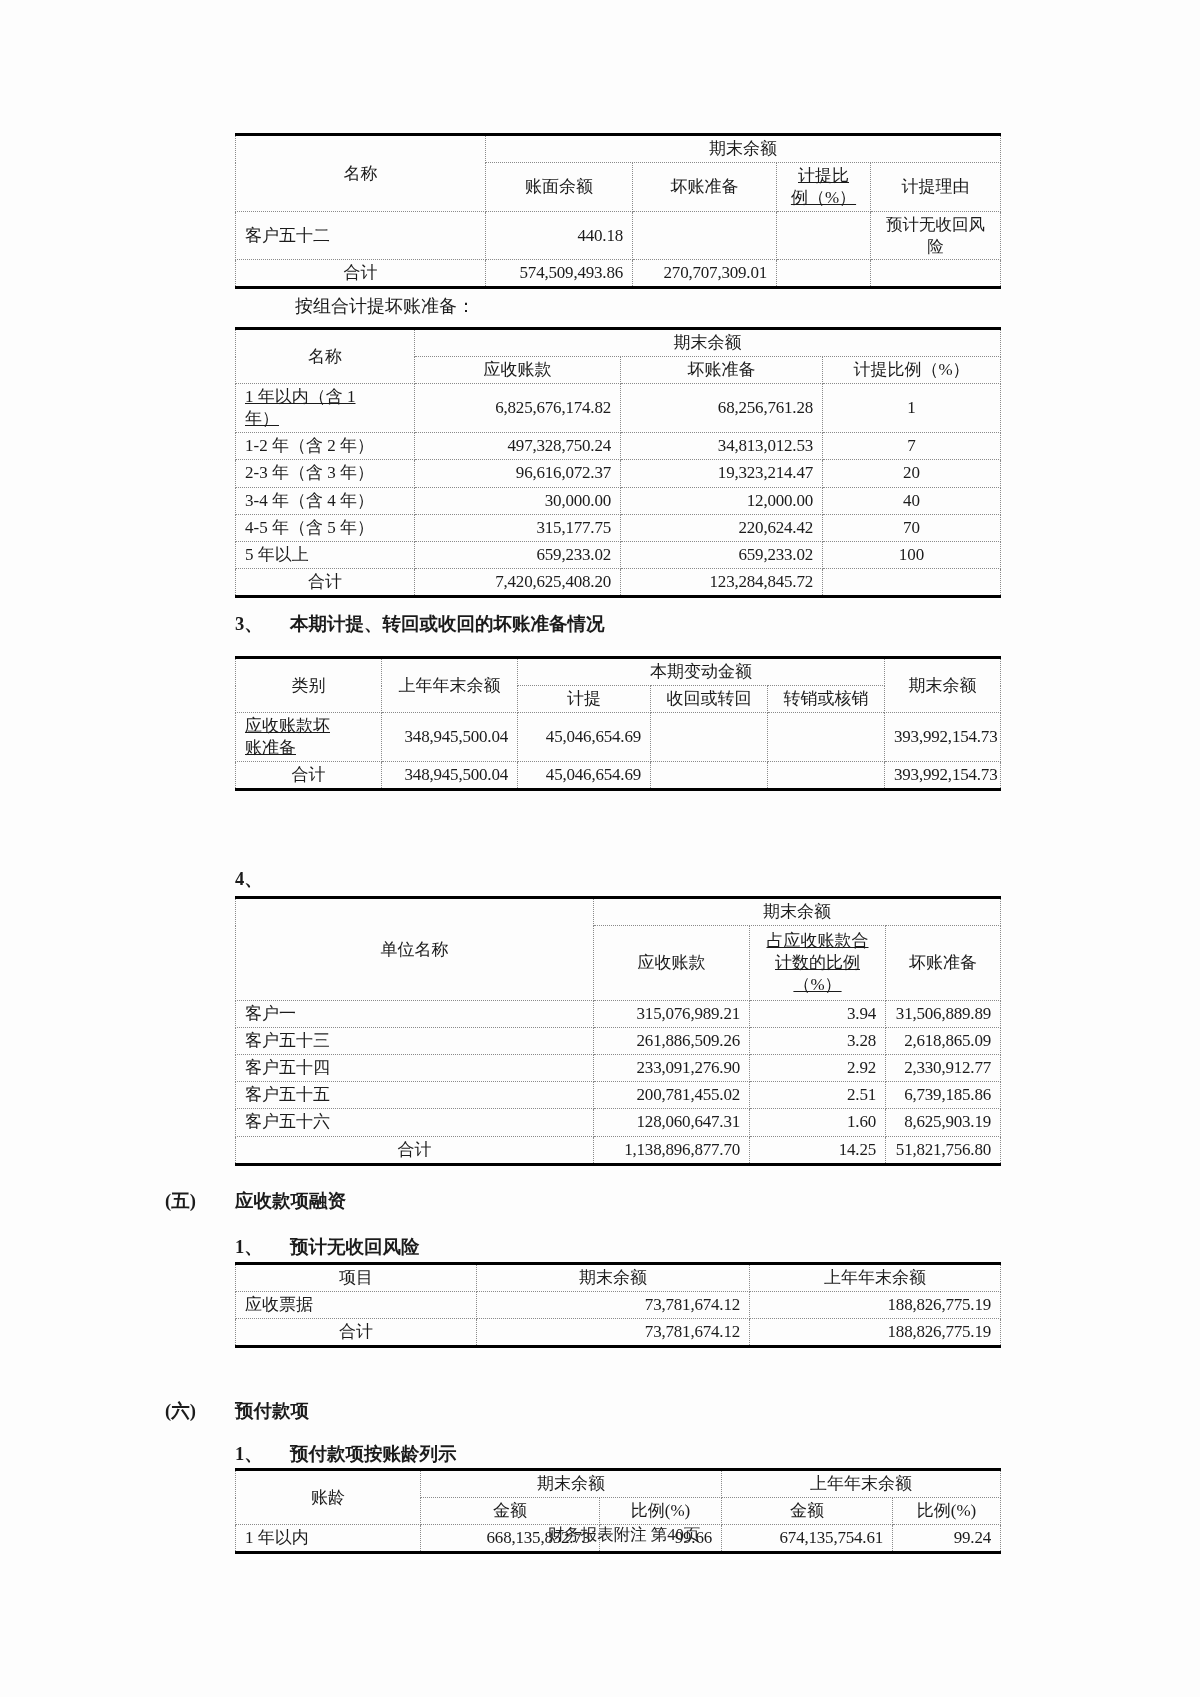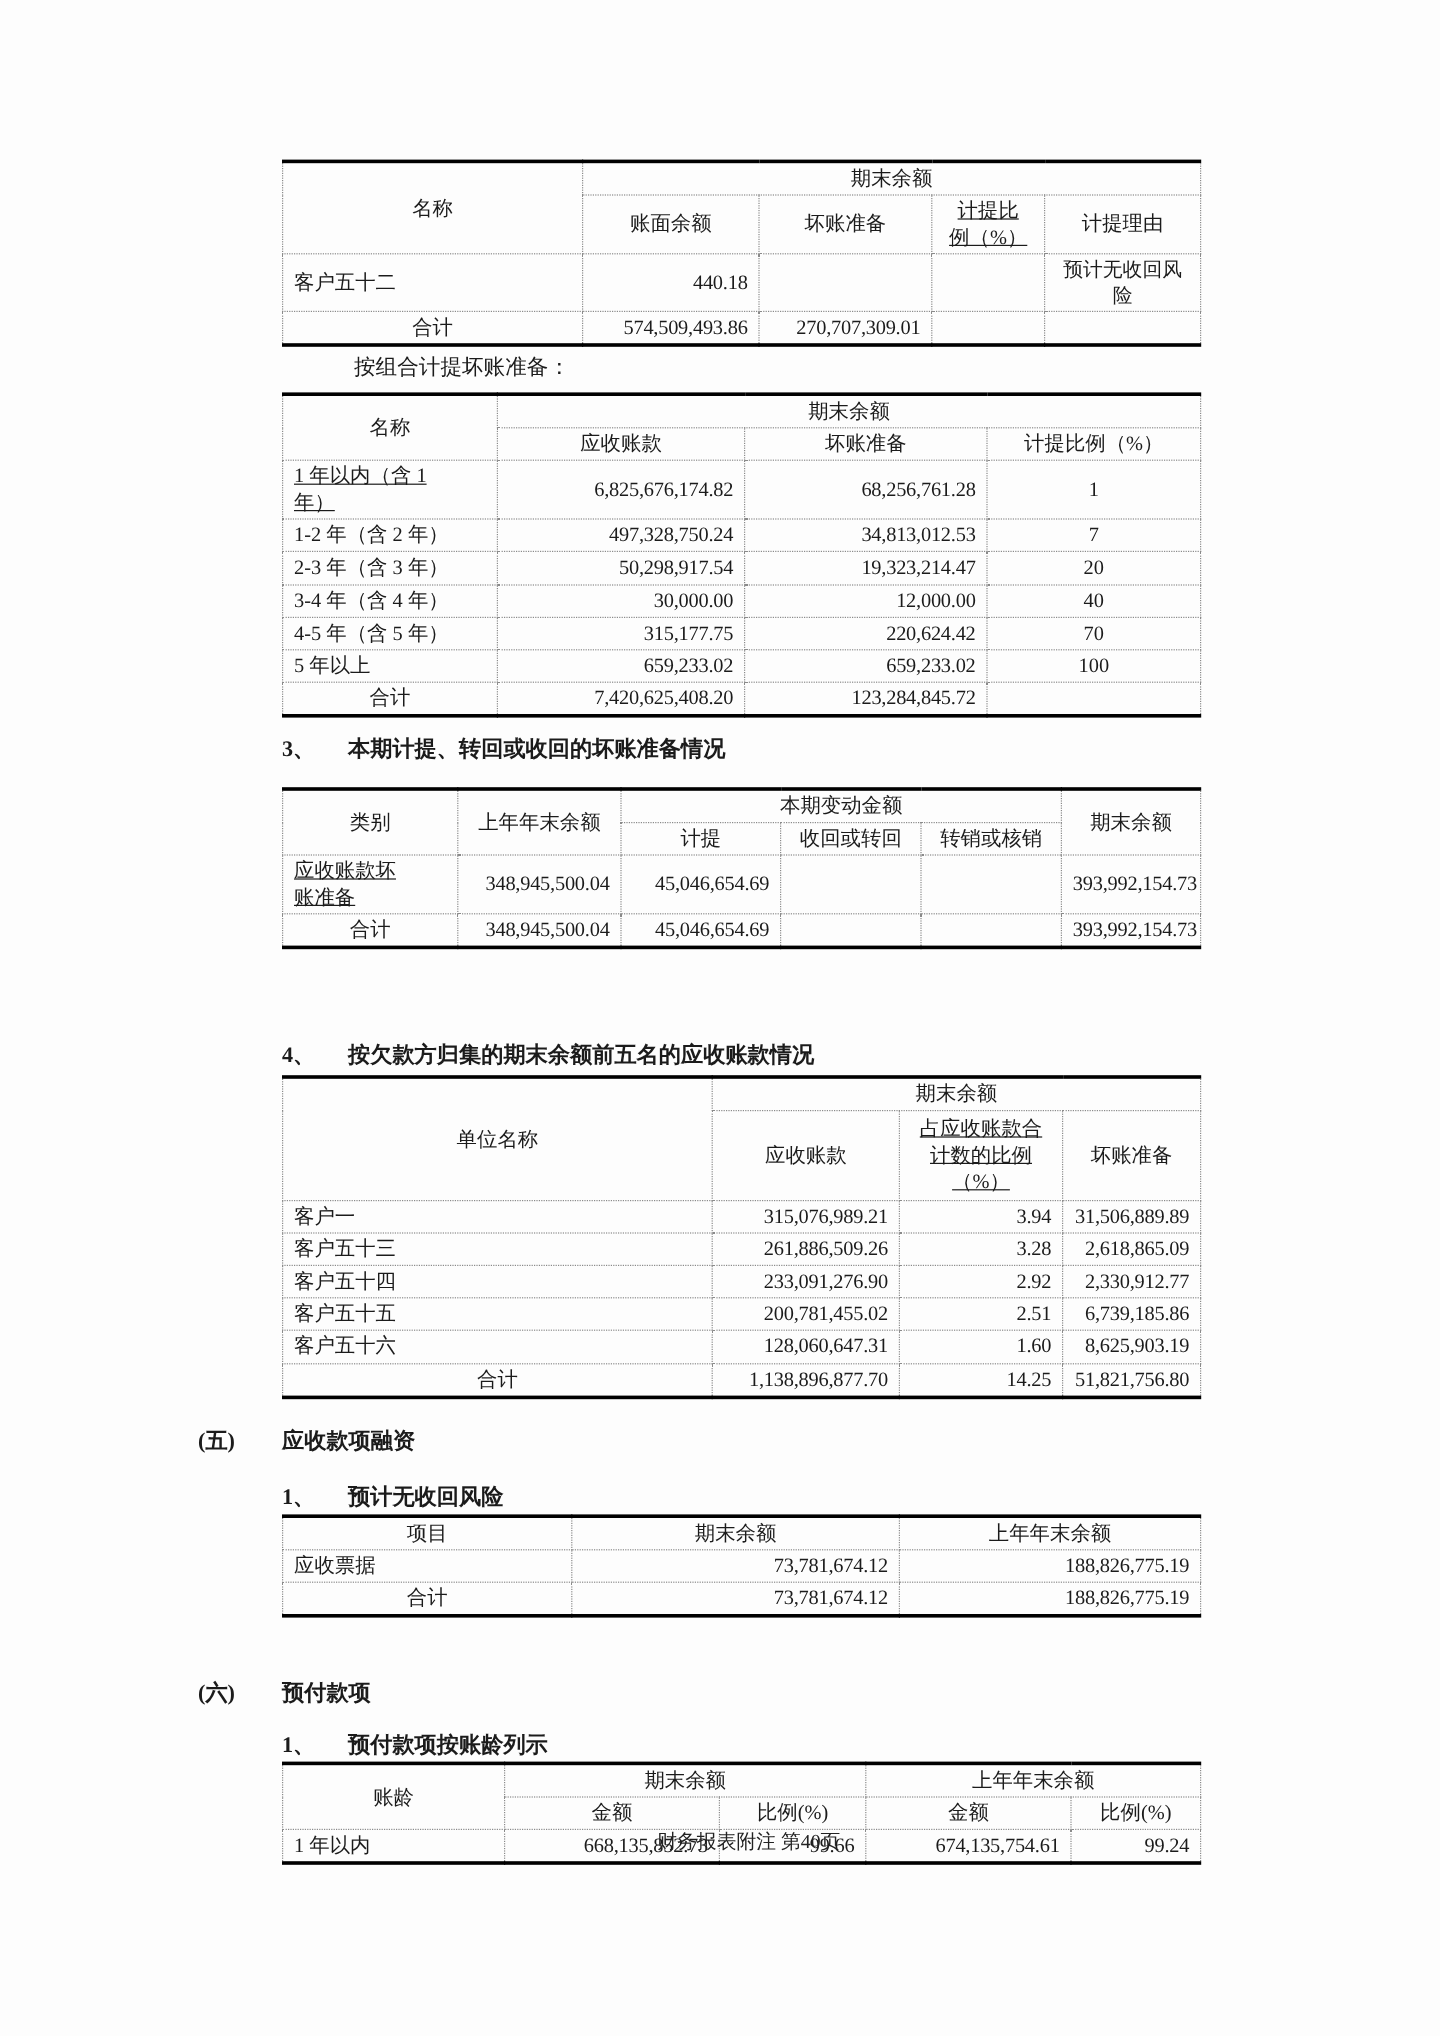--- a/index.html
+++ b/index.html
@@ -91,21 +91,21 @@
       <td class="pct">1</td>
     </tr>
     <tr style="height:24px">
       <td class="lft">1-2 年（含 2 年）</td>
       <td class="num">497,328,750.24</td>
       <td class="num">34,813,012.53</td>
       <td class="pct">7</td>
     </tr>
     <tr style="height:24px">
       <td class="lft">2-3 年（含 3 年）</td>
-      <td class="num">50,298,917.54</td>
+      <td class="num">96,616,072.37</td>
       <td class="num">19,323,214.47</td>
       <td class="pct">20</td>
     </tr>
     <tr style="height:24px">
       <td class="lft">3-4 年（含 4 年）</td>
       <td class="num">30,000.00</td>
       <td class="num">12,000.00</td>
       <td class="pct">40</td>
     </tr>
     <tr style="height:24px">
@@ -170,21 +170,20 @@
       <td class="num">45,046,654.69</td>
       <td></td>
       <td></td>
       <td class="num">393,992,154.73</td>
     </tr>
   </tbody>
     </table>
 
   <div class="heading" style="left:235px;top:866px;">
     <span class="no">4、</span>
-    <span>按欠款方归集的期末余额前五名的应收账款情况</span>
   </div>
 
   <table class="tbl" style="left:235px;top:896px;width:765px;">
     <colgroup>
         <col style="width:358px">
         <col style="width:156px">
         <col style="width:136px">
         <col style="width:115px">
       </colgroup>
     <tbody>

